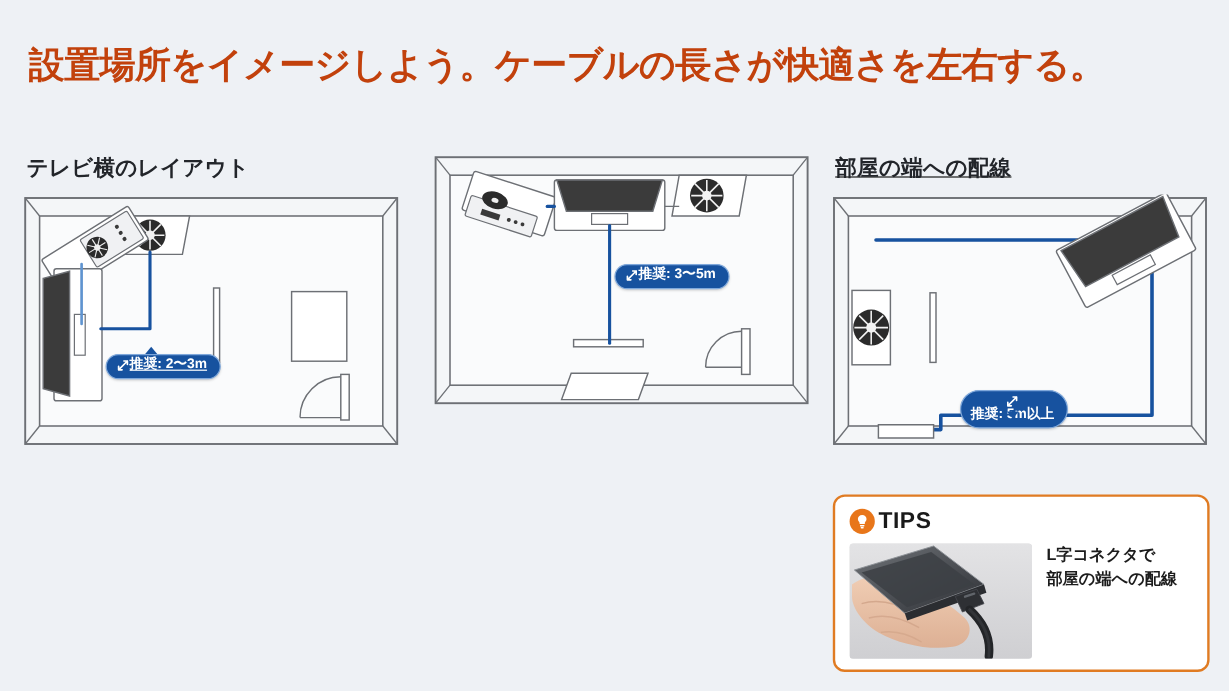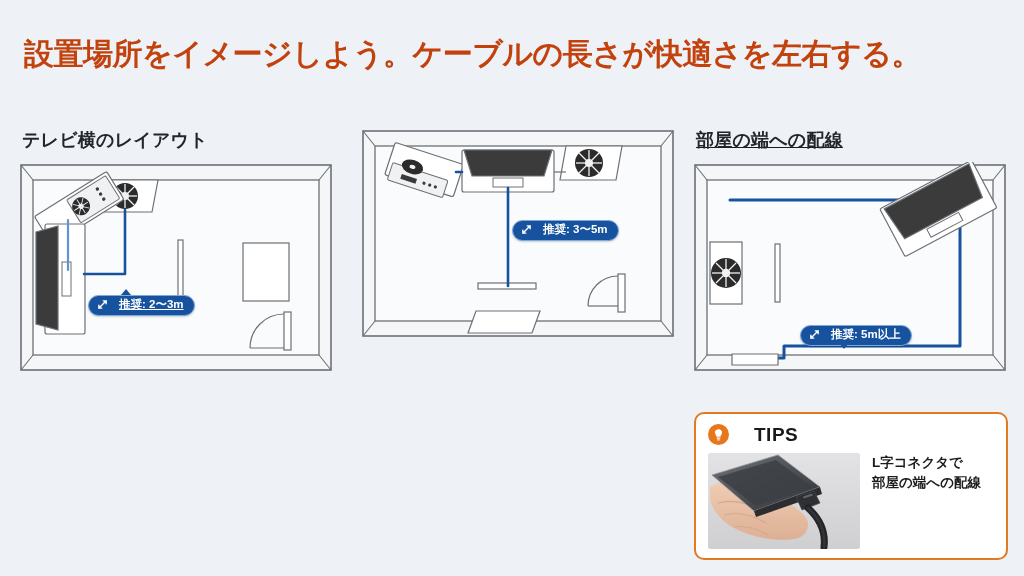--- a/index.html
+++ b/index.html
@@ -51,21 +51,21 @@
     width: 320px;
     height: 220px;
   }
   .room-wrap svg { display: block; }
 
   
   .badge {
     position: absolute;
     display: inline-flex;
     align-items: center;
-    gap: 11px;
+    gap: 0;
     background: #17529f;
     color: #ffffff;
     border: 1.5px solid #7fa8db;
     border-radius: 999px;
     padding: 3px 10px 4px 8px;
     font-size: 11.5px;
     font-weight: 700;
     line-height: 1;
     white-space: nowrap;
     box-shadow: 0 1px 2px rgba(0,0,0,0.18);
@@ -87,40 +87,40 @@
   }
   .badge-pointer.down {
     border-top: 6px solid #17529f;
   }
 
   .badge-1 { left: 70px;  top: 133px; text-decoration: underline; }
   .badge-1-ptr { left: 103px; top: 127px; }
 
   .badge-2 { left: 152px; top: 92px; }
 
-  .badge-3 { left: 108px; top: 163px; }
+  .badge-3 { left: 108px; top: 163px; flex-direction: column; }
   .badge-3-ptr { left: 147px; top: 181px; }
 
   
   .tips-card {
     position: absolute;
     left: 694px;
     top: 412px;
     width: 314px;
     height: 148px;
     background: #ffffff;
     border: 2.5px solid #e07b22;
     border-radius: 10px;
     box-sizing: border-box;
     padding: 10px 12px;
   }
   .tips-head {
     display: flex;
     align-items: center;
-    gap: 25px;
+    gap: 3px;
     margin-bottom: 8px;
   }
   .tips-bulb {
     width: 21px;
     height: 21px;
     border-radius: 50%;
     background: #e8761a;
     display: flex;
     align-items: center;
     justify-content: center;

